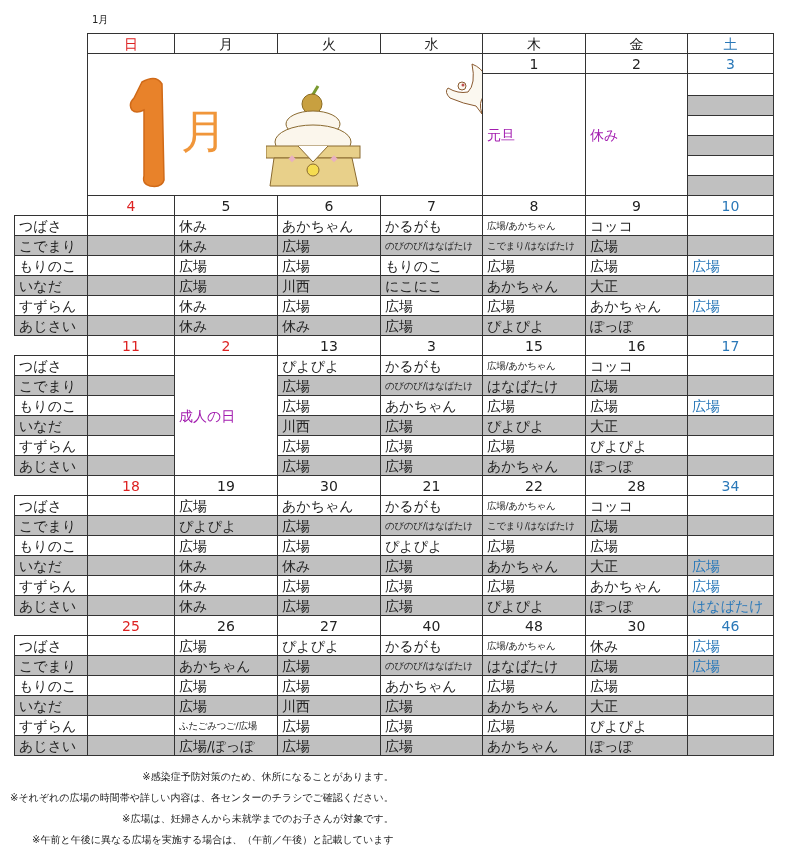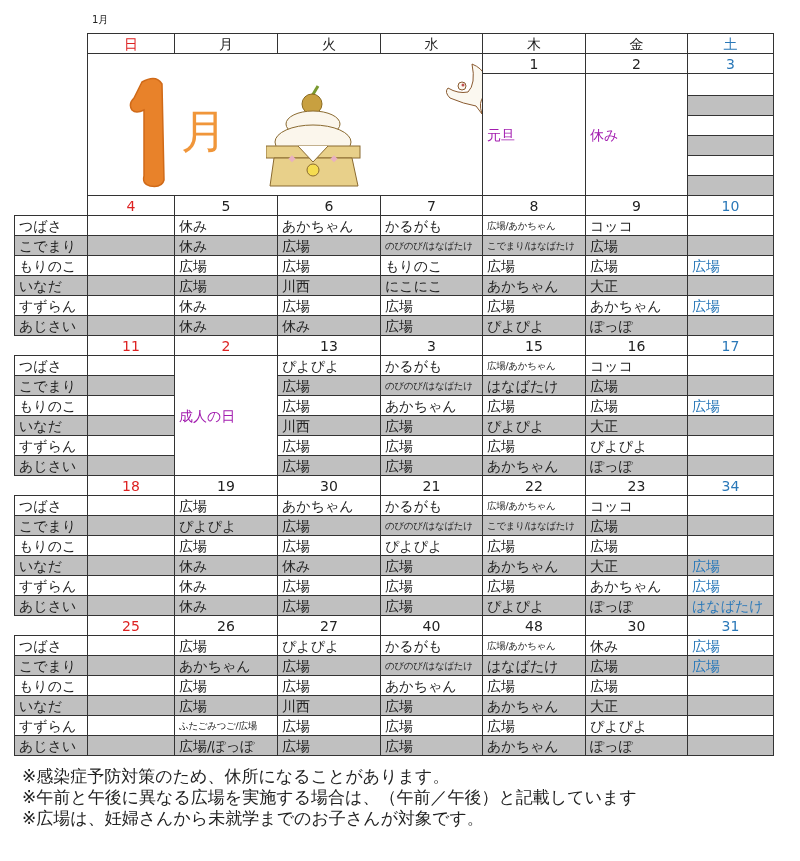--- a/index.html
+++ b/index.html
@@ -9,21 +9,21 @@
   table.cal td { border:1.5px solid #333; padding:0 4px; height:20px; box-sizing:border-box; font-size:14px; white-space:nowrap; overflow:hidden; line-height:18px; }
   .lbl { width:73px; text-align:left; }
   .hdr td { text-align:center; }
   .date td { text-align:center; font-size:15px; }
   .noborder { border:none !important; }
   .gray td.g { background:#c0c0c0; }
   .red { color:#d22; }
   .blue { color:#2a78b8; }
   .small { font-size:9.5px !important; letter-spacing:-0.3px; }
   .holiday { color:#a21caf; vertical-align:middle; }
-  .notes { left:22px; top:766px; font-size:17px; line-height:21px; }
+  .notes { left:10px; top:766px; font-size:10px; line-height:21px;text-align:right; }
 </style>
 </head>
 <body>
 
 <div class="abs month-label">1月</div>
 
 <table class="cal" id="cal">
   <colgroup>
     <col style="width:73px">
       <col style="width:87px">
@@ -241,21 +241,21 @@
         <td class="g">ぽっぽ</td>
         <td class="g blue"></td>
       </tr>
       <tr class="date">
         <td class="noborder"></td>
         <td class="red">18</td>
         <td>19</td>
         <td>30</td>
         <td>21</td>
         <td>22</td>
-        <td>23</td>
+        <td>28</td>
         <td class="blue">34</td>
       </tr>
       <tr>
         <td class="lbl g">つばさ</td>
         <td class="g"></td>
         <td class="g">広場</td>
         <td class="g">あかちゃん</td>
         <td class="g">かるがも</td>
         <td class="g small">広場/あかちゃん</td>
         <td class="g">コッコ</td>
@@ -312,21 +312,21 @@
         <td class="g blue">はなばたけ</td>
       </tr>
       <tr class="date">
         <td class="noborder"></td>
         <td class="red">25</td>
         <td>26</td>
         <td>27</td>
         <td>40</td>
         <td>48</td>
         <td>30</td>
-        <td class="blue">31</td>
+        <td class="blue">46</td>
       </tr>
       <tr>
         <td class="lbl g">つばさ</td>
         <td class="g"></td>
         <td class="g">広場</td>
         <td class="g">ぴよぴよ</td>
         <td class="g">かるがも</td>
         <td class="g small">広場/あかちゃん</td>
         <td class="g">休み</td>
         <td class="g blue">広場</td>
@@ -379,15 +379,16 @@
         <td class="g">広場</td>
         <td class="g">あかちゃん</td>
         <td class="g">ぽっぽ</td>
         <td class="g blue"></td>
       </tr>
     </tbody>
 </table>
 
 <div class="abs notes">
   <div>※感染症予防対策のため、休所になることがあります。</div>
+  <div>※それぞれの広場の時間帯や詳しい内容は、各センターのチラシでご確認ください。</div>
+  <div>※広場は、妊婦さんから未就学までのお子さんが対象です。</div>
   <div>※午前と午後に異なる広場を実施する場合は、（午前／午後）と記載しています</div>
-  <div>※広場は、妊婦さんから未就学までのお子さんが対象です。</div>
 </div>
 
 </body></html>

